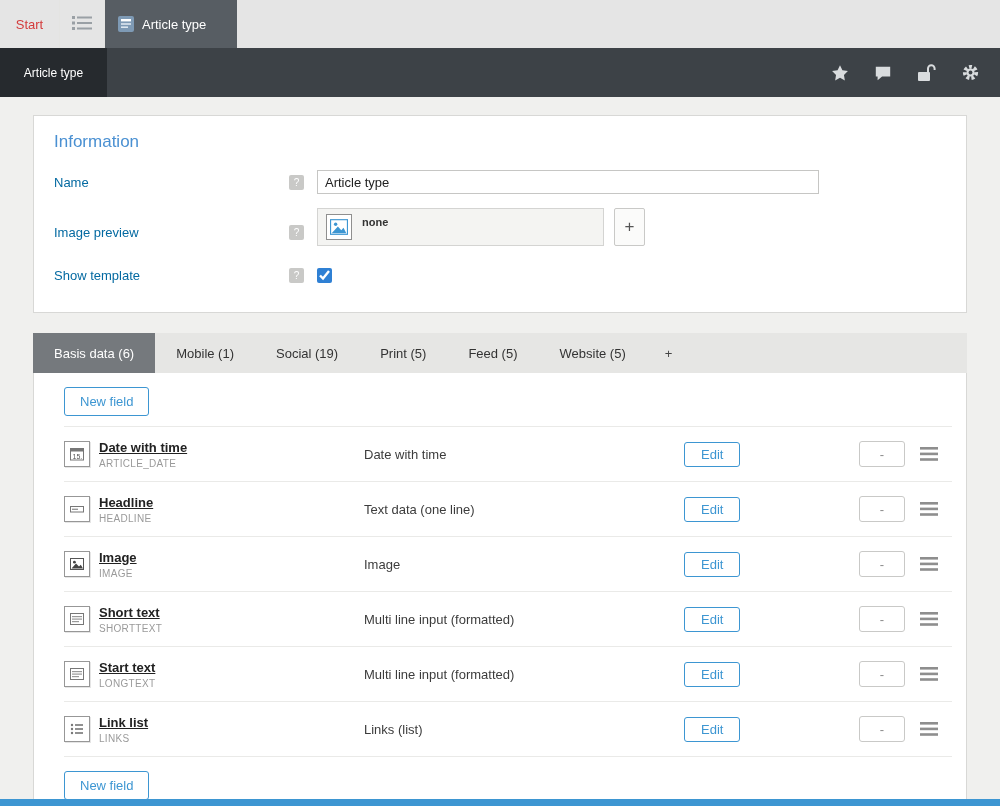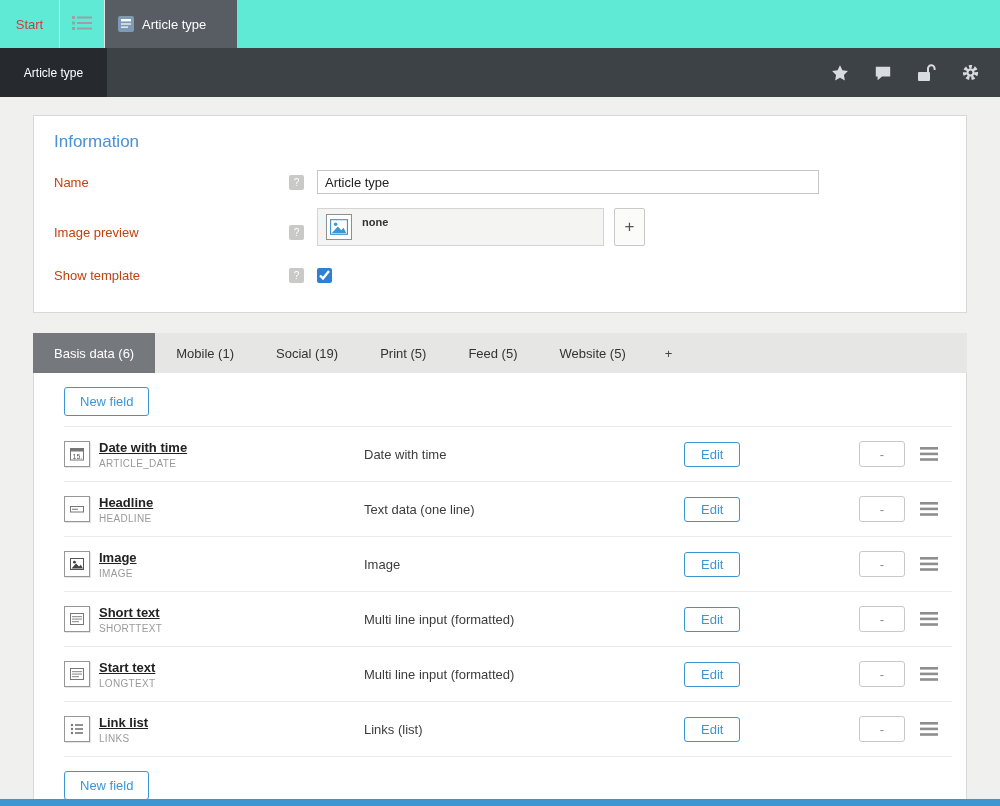--- a/index.html
+++ b/index.html
@@ -6,21 +6,21 @@
   html,body { margin:0; padding:0; }
   body {
     width:1000px; height:806px;
     font-family:"Liberation Sans", sans-serif;
     display:flex; flex-direction:column;
     background:#fff; overflow:hidden;
     font-size:13px; color:#333;
   }
 
   
-  .top-tabs { height:48px; flex:0 0 auto; display:flex; align-items:stretch; background:#5eead4; }
+  .top-tabs { height:48px; flex:0 0 auto; display:flex; align-items:stretch; background:#e5e5e5; }
   .start-tab { width:60px; display:flex; align-items:center; justify-content:center;
                color:var(--start-red,#d43b3b); font-size:13px; border-right:1px solid #e4e4e2; cursor:pointer; }
   .list-tab  { width:45px; display:flex; align-items:center; justify-content:center;
                border-right:1px solid #e4e4e2; cursor:pointer; }
   .article-tab { width:132px; background:#575d63; color:#fff; display:flex; align-items:center;
                  gap:8px; padding:0 13px; font-size:13px; cursor:pointer; }
 
   
   .header-bar { height:49px; flex:0 0 auto; background:var(--header,#3d4247); display:flex; align-items:center; }
   .header-tab { width:107px; height:100%; background:#262a2e; color:#fff; font-size:12px;
@@ -34,21 +34,21 @@
 
   .card { background:#fff; border:1px solid #d8d8d6; }
 
   
   .info-card { padding:16px 20px 24px; margin-bottom:20px; }
   .info-title { color:#4a90d2; font-size:17px; font-weight:normal; margin:0 0 18px; }
   .form-row { display:flex; align-items:center; margin-bottom:14px; }
   .form-row.img-row { align-items:center; }
   .form-row.img-row .flabel, .form-row.img-row .help { margin-top:11px; }
   .form-row.tpl-row { margin-top:22px; margin-bottom:5px; }
-  .flabel { width:235px; color:#c2410c; }
+  .flabel { width:235px; color:#0369a1; }
   .help { width:15px; height:15px; flex:0 0 auto; background:#c9c9c7; color:#fff; font-size:10px;
           display:flex; align-items:center; justify-content:center; border-radius:2px; margin-right:13px; }
   .name-input { width:502px; height:24px; border:1px solid #c6c6c4; padding:0 7px;
                 font-size:13px; color:#222; font-family:inherit; }
   .image-box { width:287px; height:38px; background:#f4f4f2; border:1px solid #d4d4d2;
                display:flex; align-items:flex-start; padding:5px 8px 0; }
   .thumb { width:26px; height:26px; background:#fff; border:1px solid #8f8f8f;
            display:flex; align-items:center; justify-content:center; }
   .none-label { font-weight:bold; font-size:11px; color:#333; margin-left:10px; margin-top:2px; }
   .add-btn { width:31px; height:38px; margin-left:10px; background:#fbfbfa; border:1px solid #c9c9c7;

